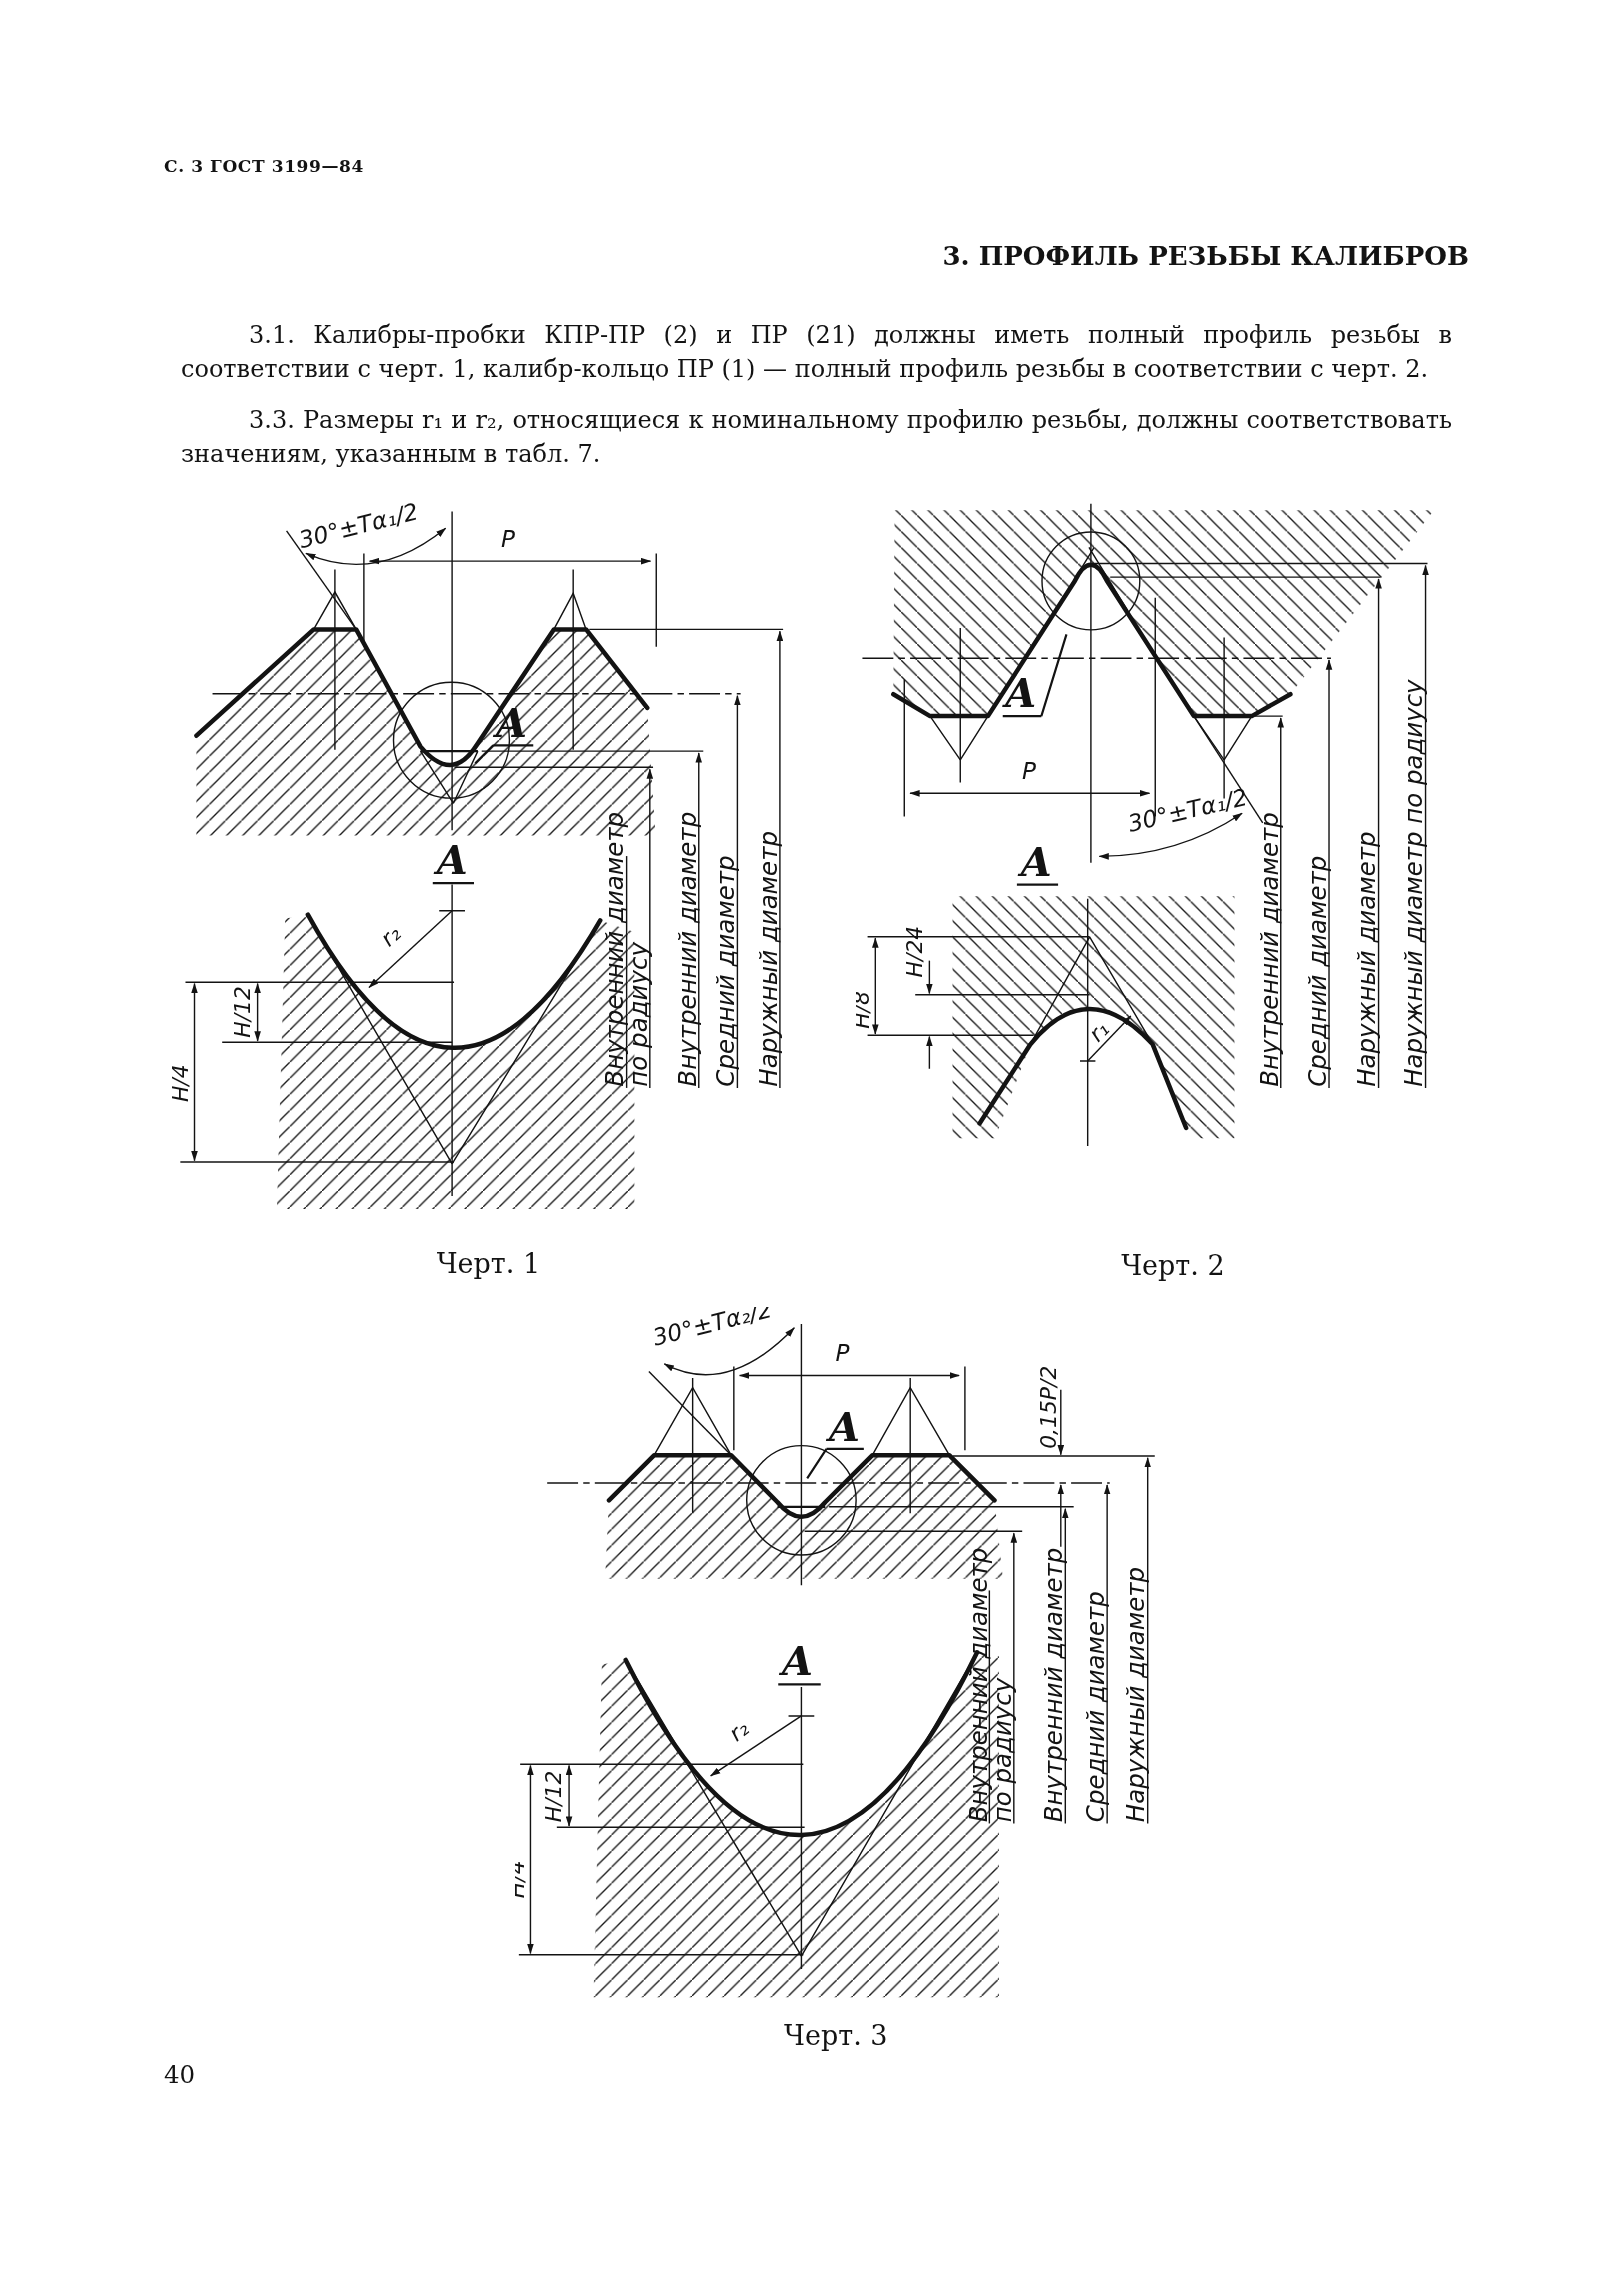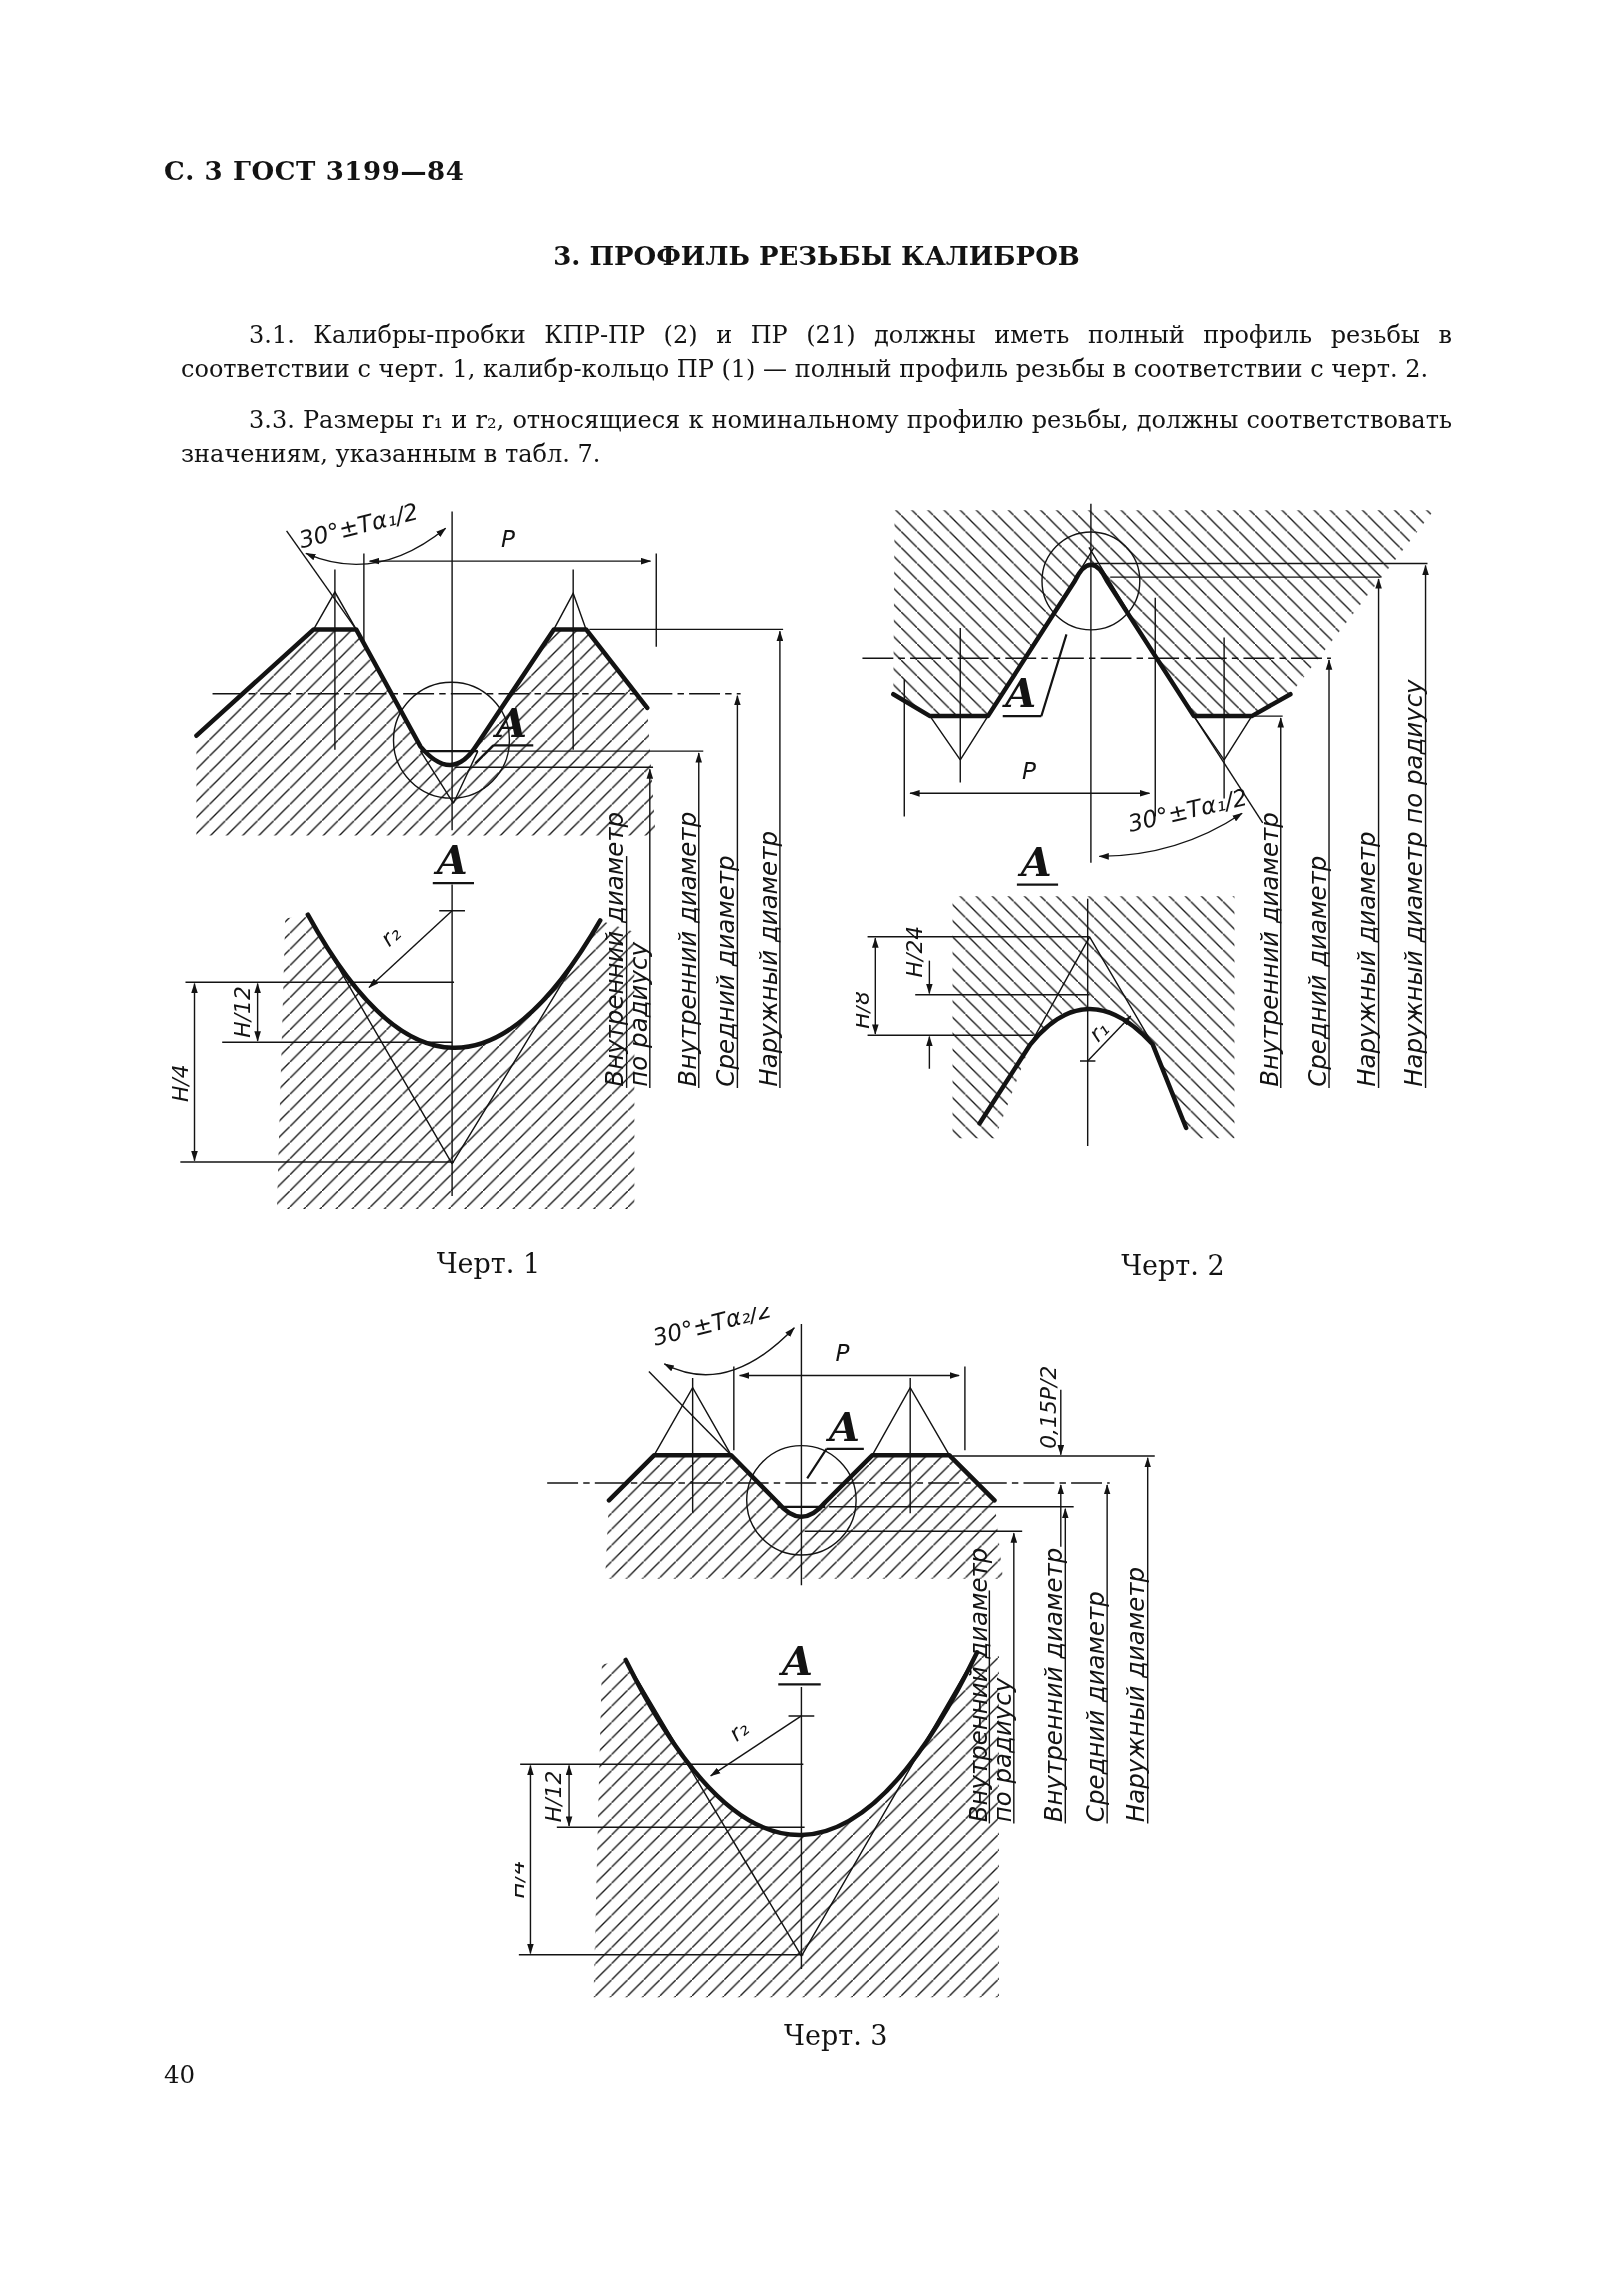--- a/index.html
+++ b/index.html
@@ -1,19 +1,19 @@
 <!DOCTYPE html>
 <html style="font-size:10.3px"><head>
 <meta charset="utf-8">
 <style>
   html,body{margin:0;padding:0;background:#888;}
   .page{position:relative;width:1616px;height:2273px;background:#ffffff;color:#131313;
         font-family:"DejaVu Serif", serif;overflow:hidden;}
-  .hdr{position:absolute;left:164px;top:156px;font-size:26px;font-weight:bold;letter-spacing:0.6px;}
-  .ttl{position:absolute;left:164px;top:241px;width:1305px;text-align:center;font-size:26px;font-weight:bold;}
+  .hdr{position:absolute;left:164px;top:156px;font-size:17px;font-weight:bold;letter-spacing:0.6px;}
+  .ttl{position:absolute;left:164px;top:241px;width:1305px;text-align:right;font-size:26px;font-weight:bold;}
   .body-text{position:absolute;left:164px;top:301px;width:1305px;}
   .body-text p{margin:17px;text-indent:68px;font-size:24px;line-height:34px;text-align:justify;}
   .pageno{position:absolute;left:164px;top:2060px;width:1305px;text-align:left;font-size:24.5px;}
   svg{position:absolute;}
   svg text{fill:#131313;}
   .lbl{font-family:"DejaVu Sans",sans-serif;font-style:italic;font-size:38px;}
   .dim{font-family:"DejaVu Sans",sans-serif;font-style:italic;font-size:34px;}
   .ang{font-family:"DejaVu Sans",sans-serif;font-style:italic;font-size:36px;}
   .big{font-family:"DejaVu Serif",serif;font-style:italic;font-weight:bold;font-size:62px;}
   .cap{font-family:"DejaVu Serif",serif;font-size:42px;}

